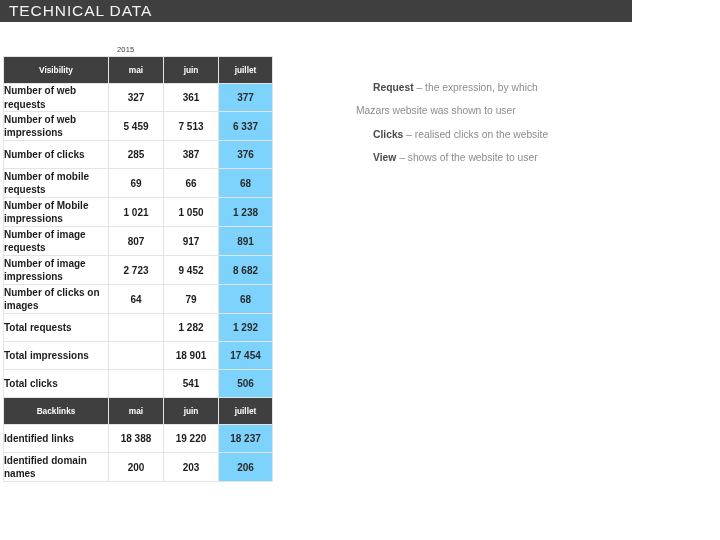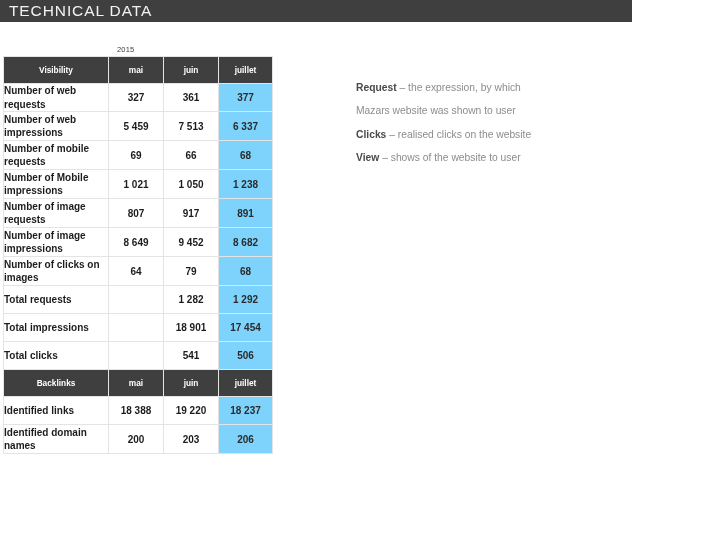--- a/index.html
+++ b/index.html
@@ -130,20 +130,21 @@
   #legend .legend-line {
     font-size: 10.3px;
     color: #8c8c8c;
     line-height: 1;
     margin-bottom: 13px;
     white-space: nowrap;
   }
   #legend .legend-line .term {
     color: #4a4a4a;
     font-weight: bold;
+    margin-left: 17px;
   }
 </style>
 </head>
 <body>
 
 <div id="title-bar">
   <span class="title-text">TECHNICAL DATA</span>
 </div>
 
 <div id="year-label">2015</div>
@@ -167,41 +168,47 @@
         <td class="cell-val">327</td>
         <td class="cell-val">361</td>
         <td class="cell-val highlight">377</td>
       </tr>
       <tr class="data-row h-double">
         <td class="cell-label">Number of web impressions</td>
         <td class="cell-val">5 459</td>
         <td class="cell-val">7 513</td>
         <td class="cell-val highlight">6 337</td>
       </tr>
+      <tr class="data-row h-single">
+        <td class="cell-label">Number of clicks</td>
+        <td class="cell-val">285</td>
+        <td class="cell-val">387</td>
+        <td class="cell-val highlight">376</td>
+      </tr>
       <tr class="data-row h-double">
         <td class="cell-label">Number of mobile requests</td>
         <td class="cell-val">69</td>
         <td class="cell-val">66</td>
         <td class="cell-val highlight">68</td>
       </tr>
       <tr class="data-row h-double">
         <td class="cell-label">Number of Mobile impressions</td>
         <td class="cell-val">1 021</td>
         <td class="cell-val">1 050</td>
         <td class="cell-val highlight">1 238</td>
       </tr>
       <tr class="data-row h-double">
         <td class="cell-label">Number of image requests</td>
         <td class="cell-val">807</td>
         <td class="cell-val">917</td>
         <td class="cell-val highlight">891</td>
       </tr>
       <tr class="data-row h-double">
         <td class="cell-label">Number of image impressions</td>
-        <td class="cell-val">8 649</td>
+        <td class="cell-val">2 723</td>
         <td class="cell-val">9 452</td>
         <td class="cell-val highlight">8 682</td>
       </tr>
       <tr class="data-row h-double">
         <td class="cell-label">Number of clicks on images</td>
         <td class="cell-val">64</td>
         <td class="cell-val">79</td>
         <td class="cell-val highlight">68</td>
       </tr>
       <tr class="data-row h-single">

